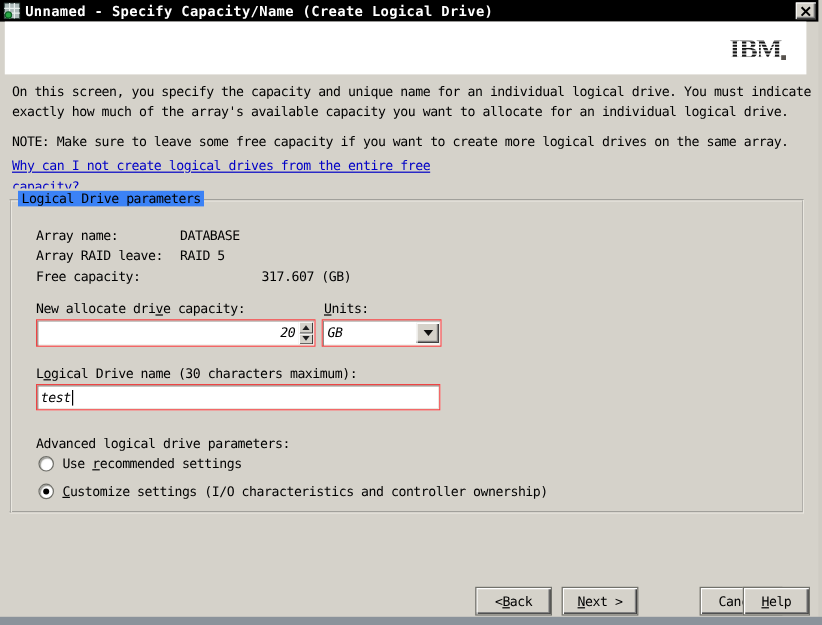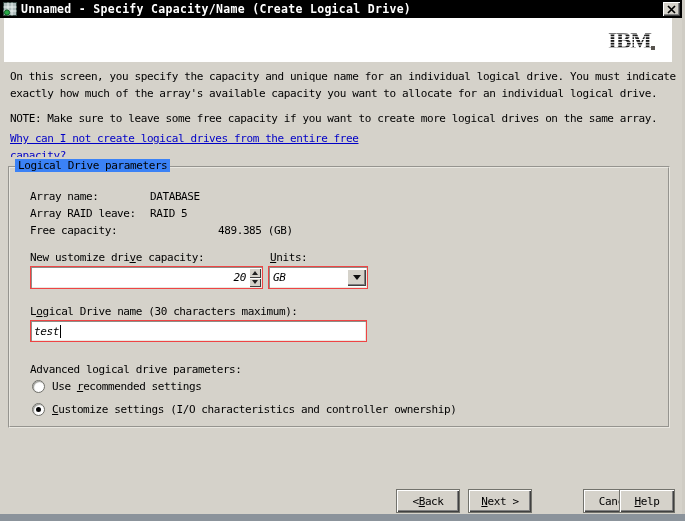--- a/index.html
+++ b/index.html
@@ -153,25 +153,25 @@
     <div class="g-abs inforow" style="left:20px;top:22px;width:400px;">
       <span>Array name:</span>
       <span class="val" style="left:120px;">DATABASE</span>
     </div>
     <div class="g-abs inforow" style="left:20px;top:39px;width:400px;">
       <span>Array RAID leave:</span>
       <span class="val" style="left:120px;">RAID 5</span>
     </div>
     <div class="g-abs inforow" style="left:20px;top:56px;width:400px;">
       <span>Free capacity:</span>
-      <span class="val" style="left:188px;">489.385 (GB)</span>
+      <span class="val" style="left:188px;">317.607 (GB)</span>
     </div>
 
     <div class="g-abs" style="left:20px;top:83px;">
-      <span>New ustomize dri</span><span class="key">v</span><span>e capacity:</span>
+      <span>New allocate dri</span><span class="key">v</span><span>e capacity:</span>
     </div>
     <div class="g-abs field spinner" style="left:20px;top:98px;width:233px;height:23px;">
       <span class="spinval">20</span>
       <span class="spinbtns">
         <span class="spinbtn">
             <span class="tri-up"></span>
           </span>
         <span class="spinbtn">
             <span class="tri-down"></span>
           </span>

